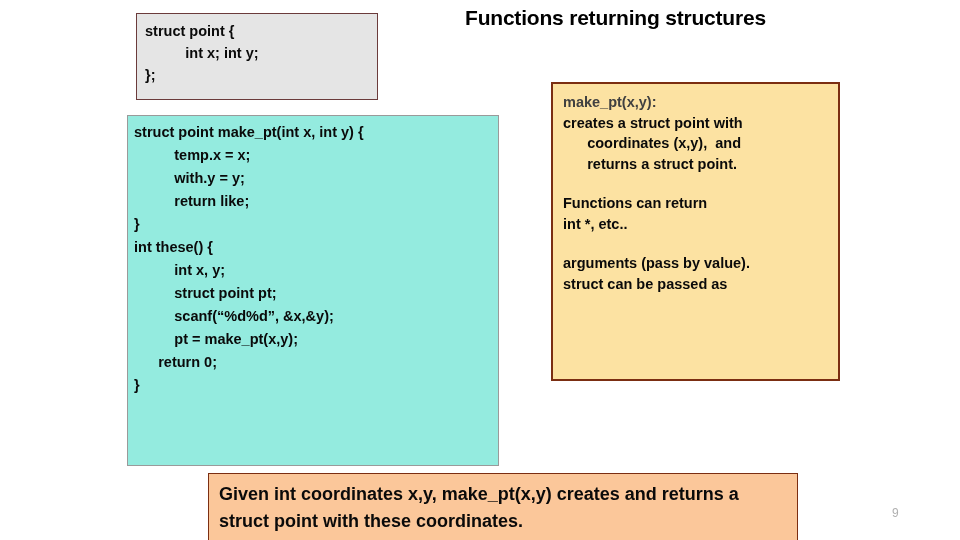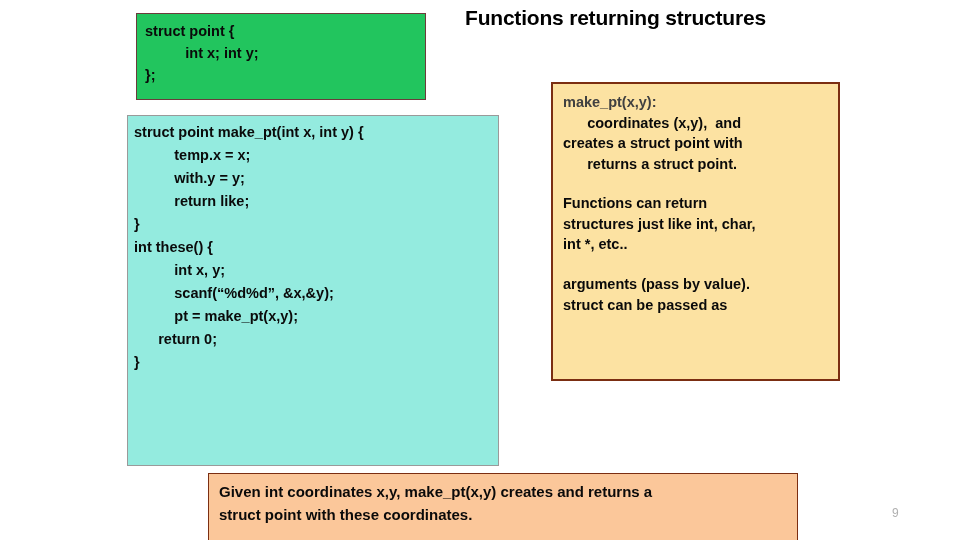--- a/index.html
+++ b/index.html
@@ -33,23 +33,23 @@
     letter-spacing: -0.2px;
     color: #000000;
     white-space: nowrap;
   }
 
   
   #struct-def-box {
     position: absolute;
     left: 136px;
     top: 13px;
-    width: 290px;
+    width: 242px;
     height: 87px;
-    background: #22c55e;
+    background: #e5e5e5;
     border: 1px solid #6B3B3B;
     box-sizing: border-box;
     padding: 6px 0 0 8px;
   }
   #struct-def-box .code-line {
     font-size: 14.5px;
     font-weight: bold;
     line-height: 1.53;
     white-space: pre;
     color: #0a0a0a;
@@ -111,21 +111,21 @@
     top: 473px;
     width: 590px;
     height: 67px;
     background: #FBC79A;
     border: 1px solid #7B2E12;
     border-bottom: none;
     box-sizing: border-box;
     padding: 7px 10px 0 10px;
   }
   #summary-box .summary-line {
-    font-size: 15px;
+    font-size: 18px;
     font-weight: bold;
     color: #0a0a0a;
     line-height: 1.5;
     white-space: pre;
   }
 
   
   #page-number {
     position: absolute;
     left: 892px;
@@ -149,34 +149,34 @@
   </div>
 
   <div id="code-box">
     <div class="code-line">struct point make_pt(int x, int y) {</div>
     <div class="code-line">          temp.x = x;</div>
     <div class="code-line">          with.y = y;</div>
     <div class="code-line">          return like;</div>
     <div class="code-line">}</div>
     <div class="code-line">int these() {</div>
     <div class="code-line">          int x, y;</div>
+    <div class="code-line">          struct point pt;</div>
     <div class="code-line">          scanf(“%d%d”, &amp;x,&amp;y);</div>
     <div class="code-line">          pt = make_pt(x,y);</div>
     <div class="code-line">      return 0;</div>
     <div class="code-line">}</div>
   </div>
 
   <div id="notes-box">
     <div class="note-heading">make_pt(x,y):</div>
+    <div class="note-line">creates a struct point with</div>
     <div class="note-line">      coordinates (x,y),  and</div>
-    <div class="note-line">creates a struct point with</div>
     <div class="note-line">      returns a struct point.</div>
     <div class="note-gap"></div>
     <div class="note-line">Functions can return</div>
-    <div class="note-line">structures just like int, char,</div>
     <div class="note-line">int *, etc..</div>
     <div class="note-gap"></div>
     <div class="note-line">arguments (pass by value).</div>
     <div class="note-line">struct can be passed as</div>
   </div>
 
   <div id="summary-box">
     <div class="summary-line">Given int coordinates x,y, make_pt(x,y) creates and returns a</div>
     <div class="summary-line">struct point with these coordinates.</div>
   </div>

